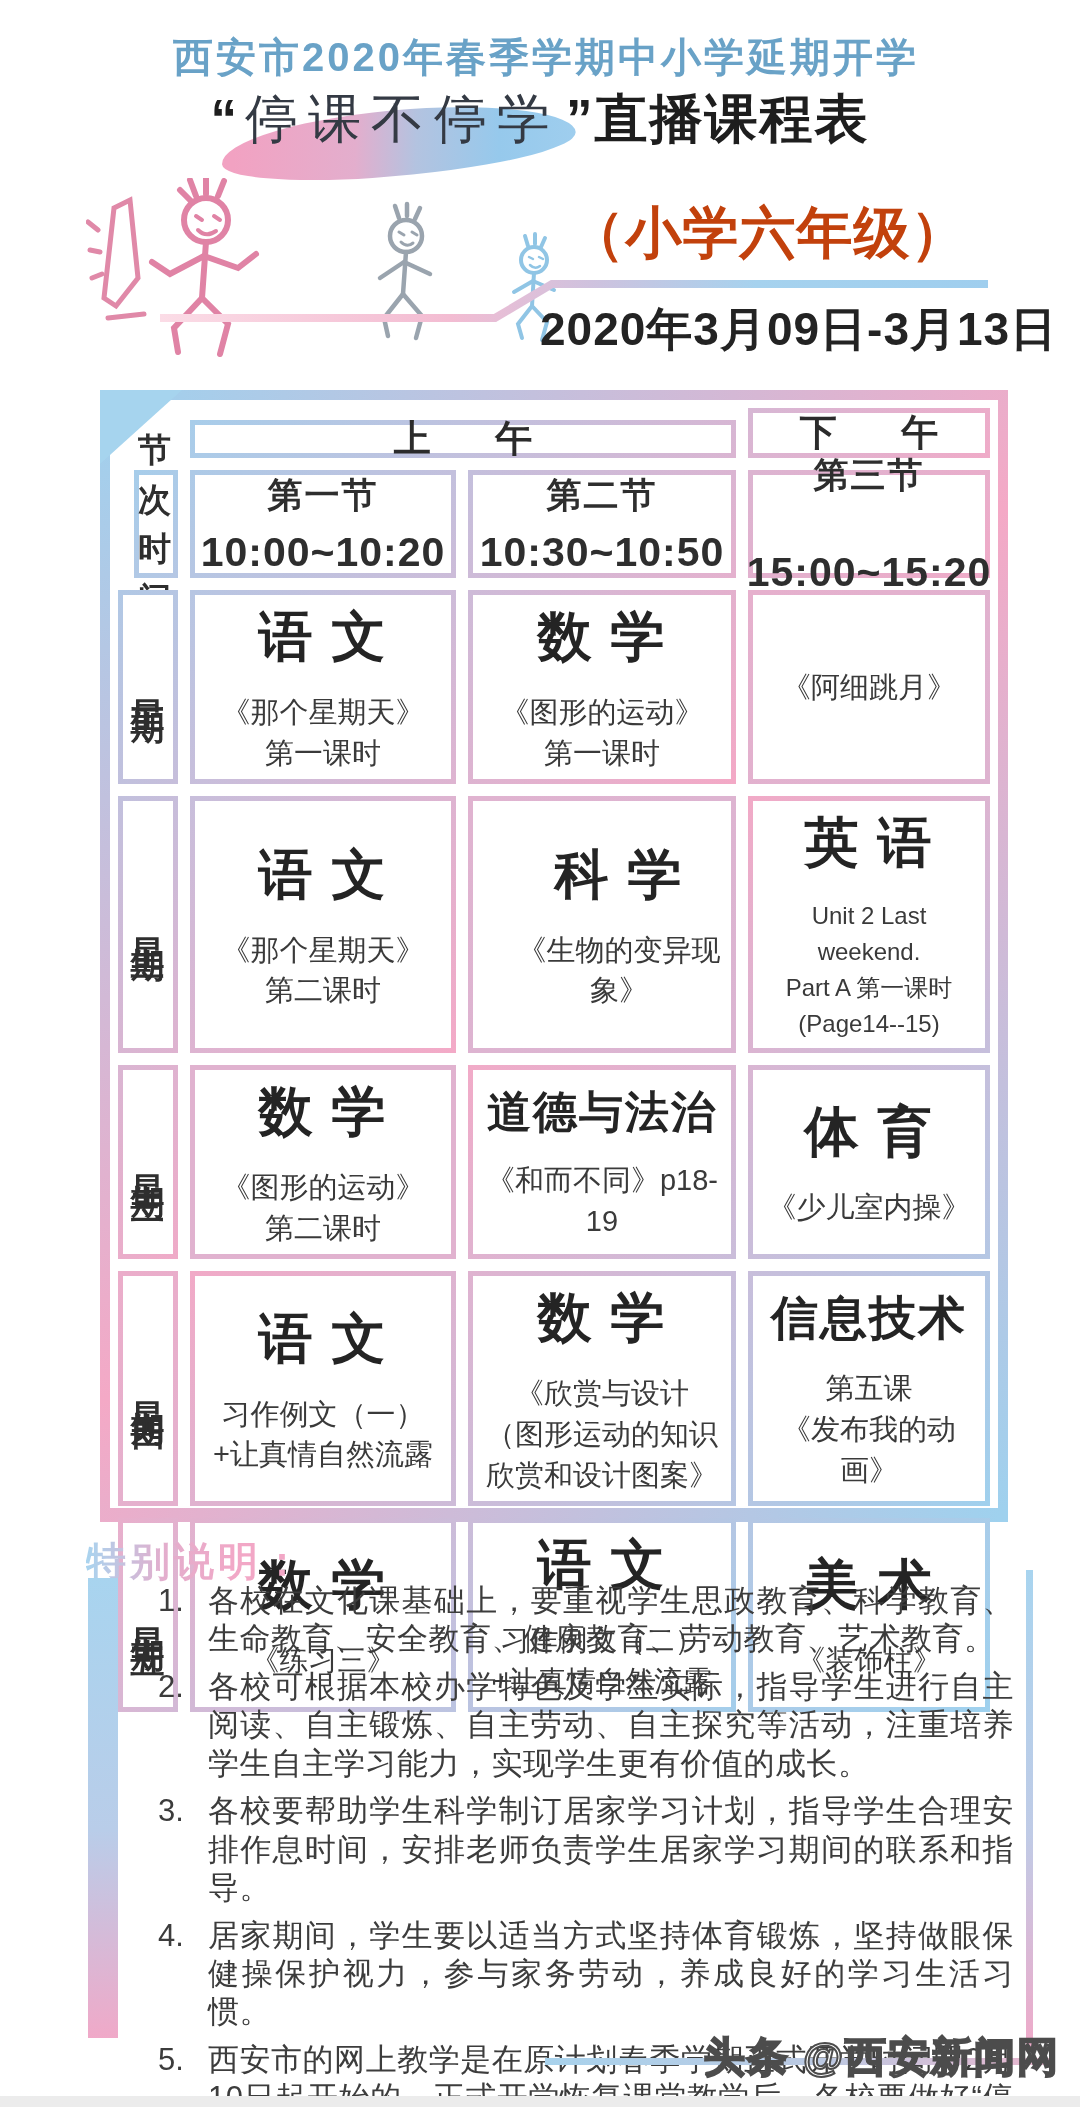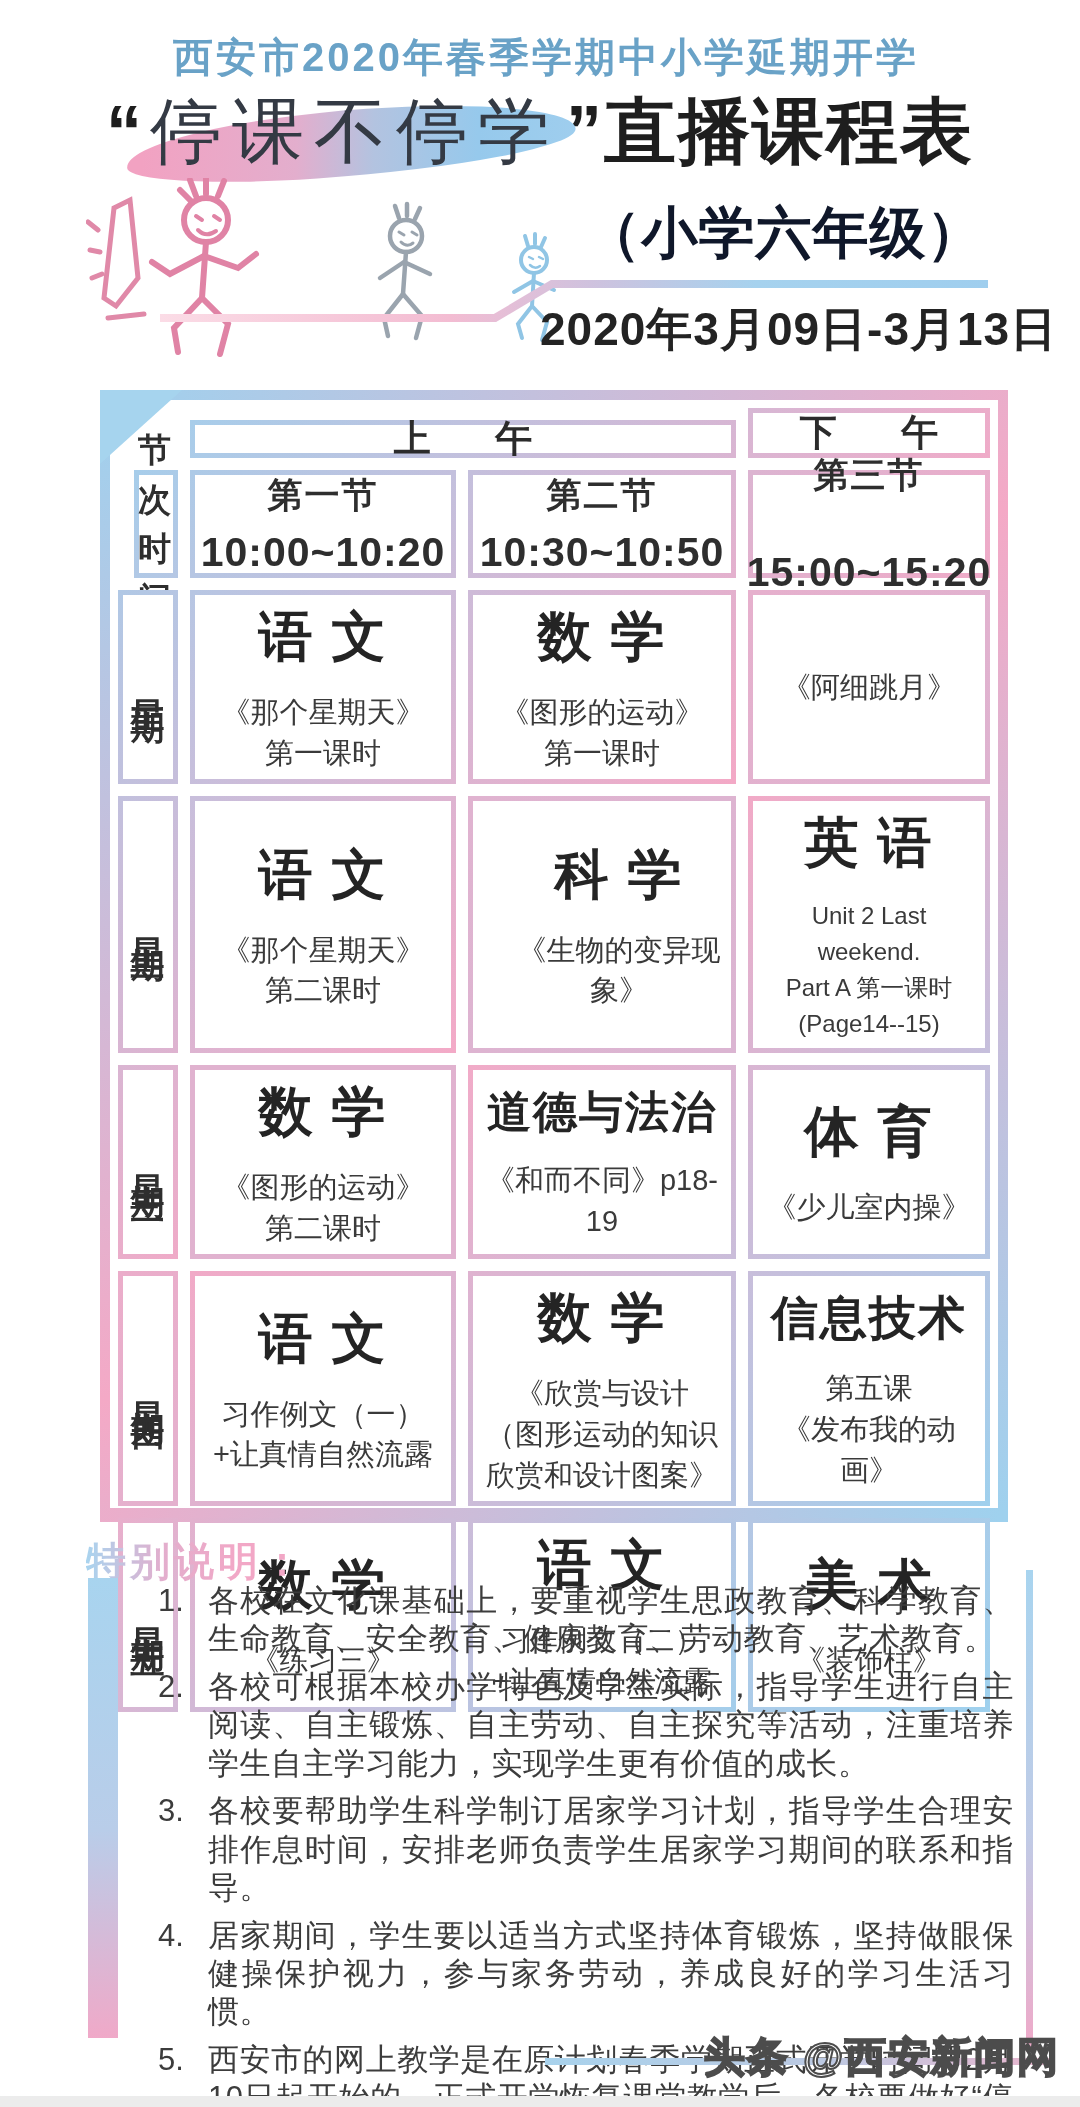--- a/index.html
+++ b/index.html
@@ -9,36 +9,36 @@
     -webkit-font-smoothing:antialiased;
   }
   .abs{position:absolute;}
   
   .super-title{
     top:30px;left:6px;width:1080px;text-align:center;
     font-size:40px;font-weight:700;color:#69a2c7;letter-spacing:3px;
   }
   .main-title{
     top:84px;left:0;width:1080px;text-align:center;
-    font-size:72px;color:#222;white-space:nowrap;
+    font-size:53px;color:#222;white-space:nowrap;
   }
   .main-title .quoted{position:relative;display:inline-block;padding:0 6px;}
   .main-title .brush{
     position:absolute;left:-18px;right:-10px;top:26px;height:66px;
     background:linear-gradient(95deg,#f2a2c2 4%,#e3aecd 38%,#b3c3e0 55%,#96c9ec 78%,#9fceee 100%);
     border-radius:54% 46% 58% 42% / 64% 52% 48% 36%;
     transform:rotate(-4deg);z-index:0;
   }
   .main-title .thin{
     position:relative;z-index:1;font-weight:400;letter-spacing:10px;color:#343a44;
   }
   .main-title .bold{font-weight:800;letter-spacing:2px;color:#1e1e1e;}
   .grade-line{
-    top:196px;left:556px;width:456px;text-align:center;
-    font-size:56px;font-weight:700;color:#0f172a;letter-spacing:1px;white-space:nowrap;
+    top:196px;left:540px;width:456px;text-align:center;
+    font-size:56px;font-weight:700;color:#c2410c;letter-spacing:1px;white-space:nowrap;
   }
   .date-line{
     top:299px;left:540px;width:456px;text-align:center;
     font-size:46px;font-weight:700;color:#232323;letter-spacing:1px;white-space:nowrap;
   }
   
   .sched{
     left:100px;top:390px;width:908px;height:1132px;box-sizing:border-box;
     display:grid;position:absolute;
     grid-template-columns:60px 266px 268px 242px;

